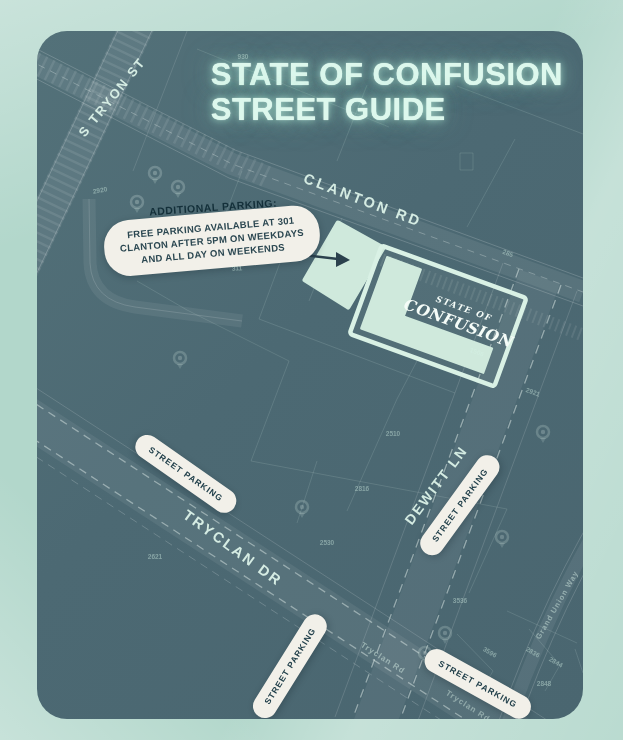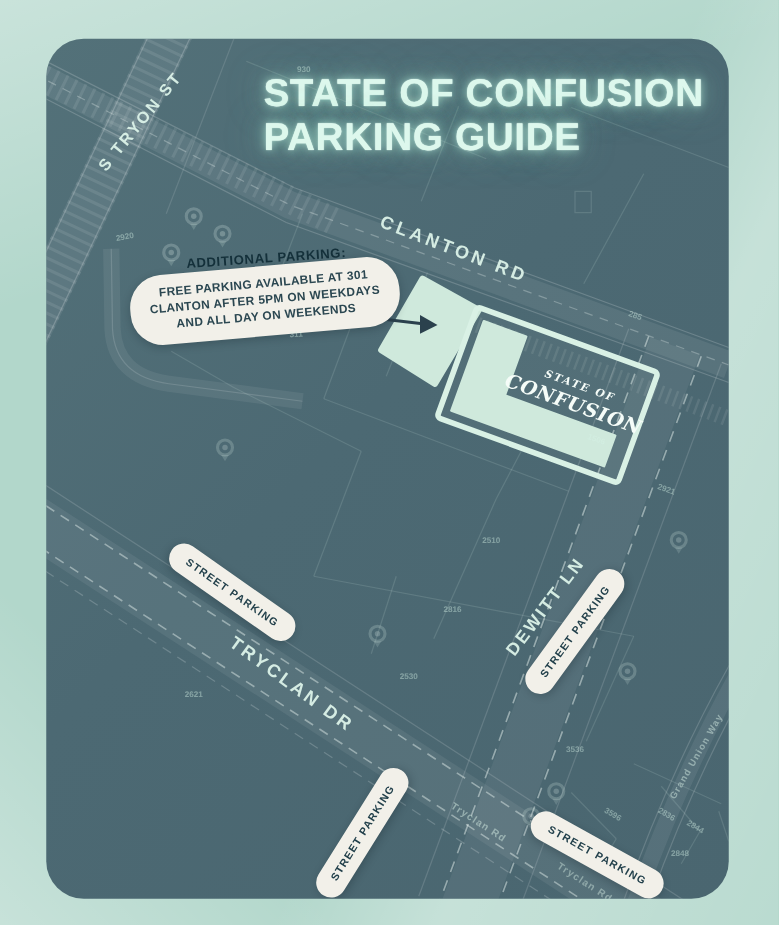--- a/index.html
+++ b/index.html
@@ -179,21 +179,21 @@
 
     <g>
       <circle cx="250" cy="222" r="3.5" fill="#2b414d"></circle>
       <path d="M 250,222 L 301,228" stroke="#2b414d" stroke-width="2.4" fill="none"></path>
       <polygon points="299,221 313,229 299,236" fill="#2b414d"></polygon>
     </g>
   </svg>
 
   <div class="title">
     <div>STATE OF CONFUSION</div>
-    <div>PARKING GUIDE</div>
+    <div>STREET GUIDE</div>
   </div>
 
   <div class="callout-heading" style="left:176px;top:176px;transform:translate(-50%,-50%) rotate(-4deg);">ADDITIONAL PARKING:</div>
   <div class="pill callout-pill" style="left:175px;top:210px;transform:translate(-50%,-50%) rotate(-5deg);">
     <div>FREE PARKING AVAILABLE AT 301</div>
     <div>CLANTON AFTER 5PM ON WEEKDAYS</div>
     <div>AND ALL DAY ON WEEKENDS</div>
   </div>
 
   <div class="street" style="left:75px;top:66px;font-size:13px;letter-spacing:2px;transform:translate(-50%,-50%) rotate(-51deg);">S TRYON ST</div>

